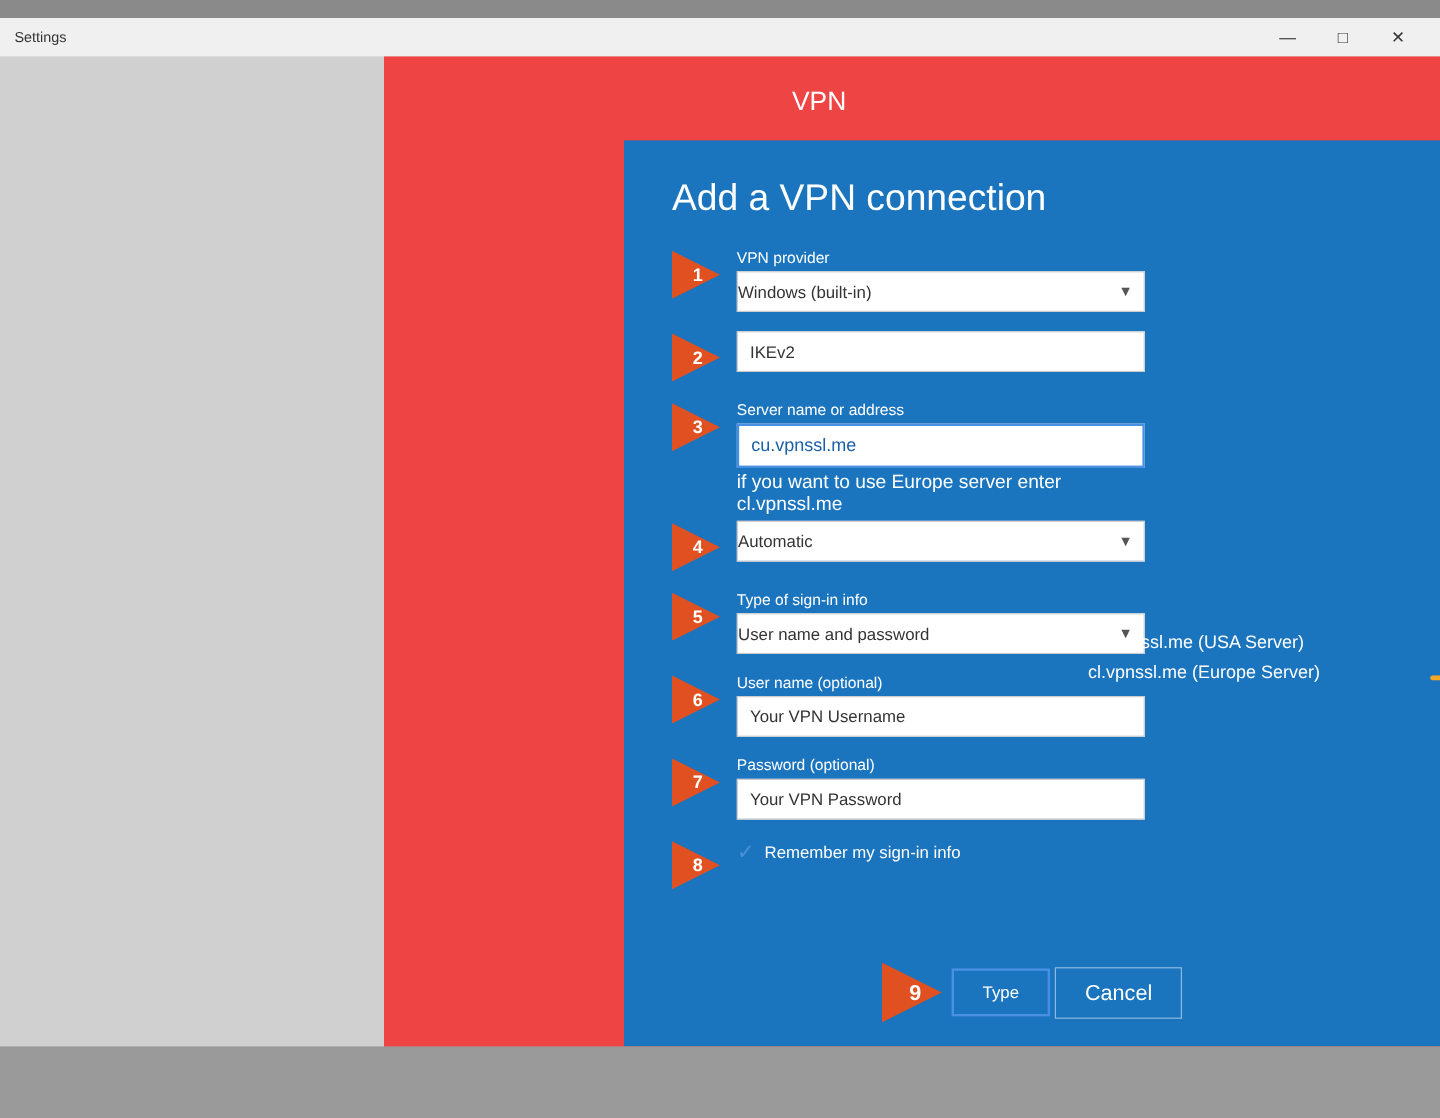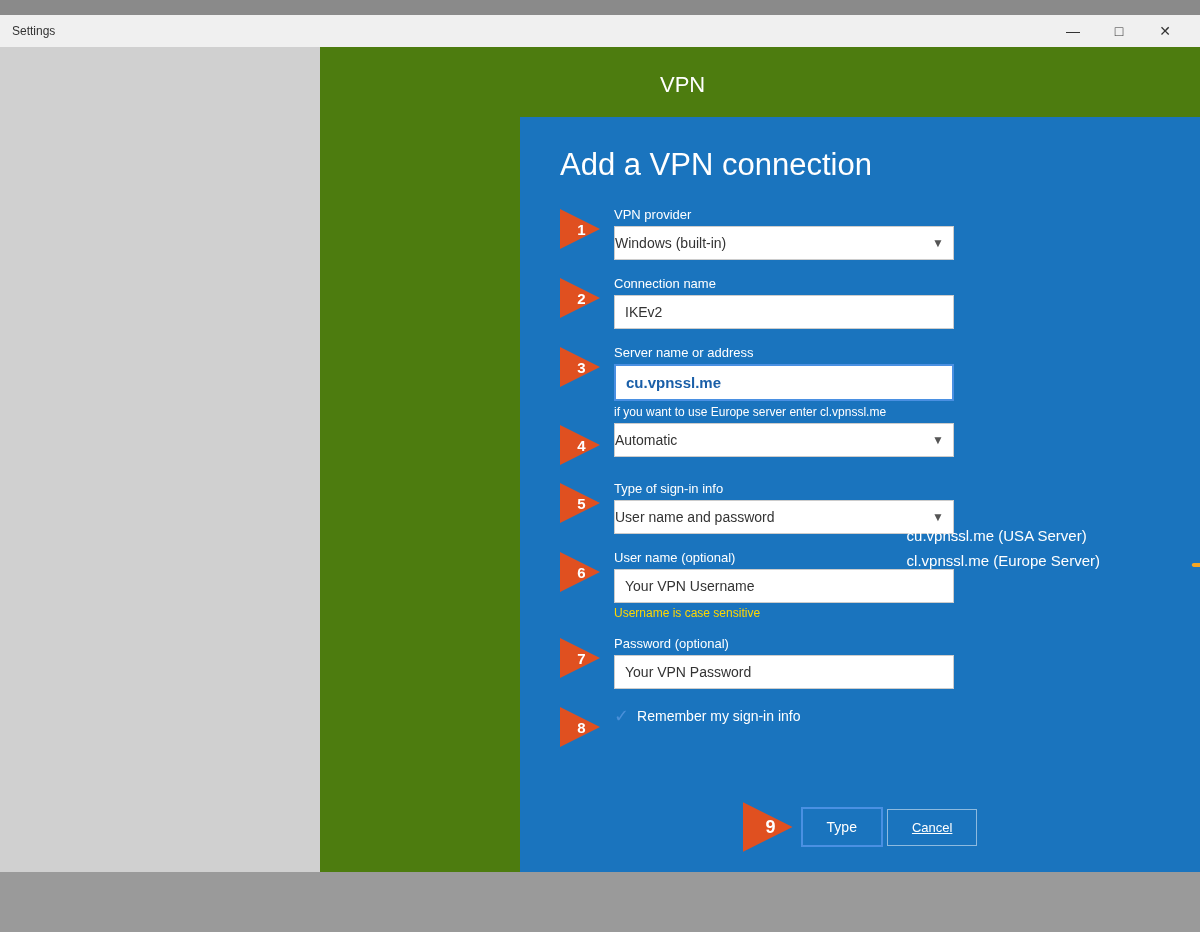--- a/index.html
+++ b/index.html
@@ -58,21 +58,21 @@
       padding: 16px 20px;
       font-size: 13px;
       color: #555;
     }
     .main-area {
       position: absolute;
       top: 32px;
       left: 320px;
       right: 0;
       bottom: 0;
-      background: #4d7c0f;
+      background: #ef4444;
     }
 
     
     .vpn-label {
       position: absolute;
       top: 40px;
       left: 340px;
       font-size: 22px;
       color: white;
       font-weight: 300;
@@ -250,48 +250,47 @@
       font-size: 14px;
       cursor: pointer;
       margin-right: 4px;
     }
 
     .btn-cancel {
       padding: 10px 24px;
       background: transparent;
       border: 1px solid rgba(255,255,255,0.5);
       color: white;
-      font-size: 13px;
+      font-size: 18px;
       cursor: pointer;
-      text-decoration: underline;
     }
 
     
     .step3-field {
       background: white;
       color: #1a5fa8;
       font-size: 15px;
-      font-weight: 700;
+      font-weight: 400;
       border: 2px solid #4a90e2;
     }
 
     
     .bottom-bar {
       position: absolute;
       bottom: 0;
       left: 0;
       right: 0;
       height: 60px;
       background: #9a9a9a;
     }
 
     
     .step3-note {
       color: white;
-      font-size: 12px;
+      font-size: 16px;
       margin-top: 4px;
     }
 
     
 
     
     .jelly-watermark {
       position: absolute;
       bottom: 130px;
       left: 50%;
@@ -434,21 +433,20 @@
           </div>
         </div>
       </div>
 
       <div class="step-row">
         <div class="step-badge-sm">
           <div class="step-badge-sm-inner"></div>
           <span class="step-badge-sm-number">2</span>
         </div>
         <div class="field-group">
-          <span class="field-label">Connection name</span>
           <input class="field-input" type="text" value="IKEv2" style="">
         </div>
       </div>
 
       <div class="step-row step3">
         <div class="step-badge-sm">
           <div class="step-badge-sm-inner"></div>
           <span class="step-badge-sm-number">3</span>
         </div>
         <div class="field-group">
@@ -496,21 +494,20 @@
       </div>
 
       <div class="step-row">
         <div class="step-badge-sm">
           <div class="step-badge-sm-inner"></div>
           <span class="step-badge-sm-number">6</span>
         </div>
         <div class="field-group">
           <span class="field-label">User name (optional)</span>
           <input class="field-input" type="text" value="Your VPN Username" style="">
-          <div class="field-note">Username is case sensitive</div>
         </div>
       </div>
 
       <div class="step-row">
         <div class="step-badge-sm">
           <div class="step-badge-sm-inner"></div>
           <span class="step-badge-sm-number">7</span>
         </div>
         <div class="field-group">
           <span class="field-label">Password (optional)</span>

